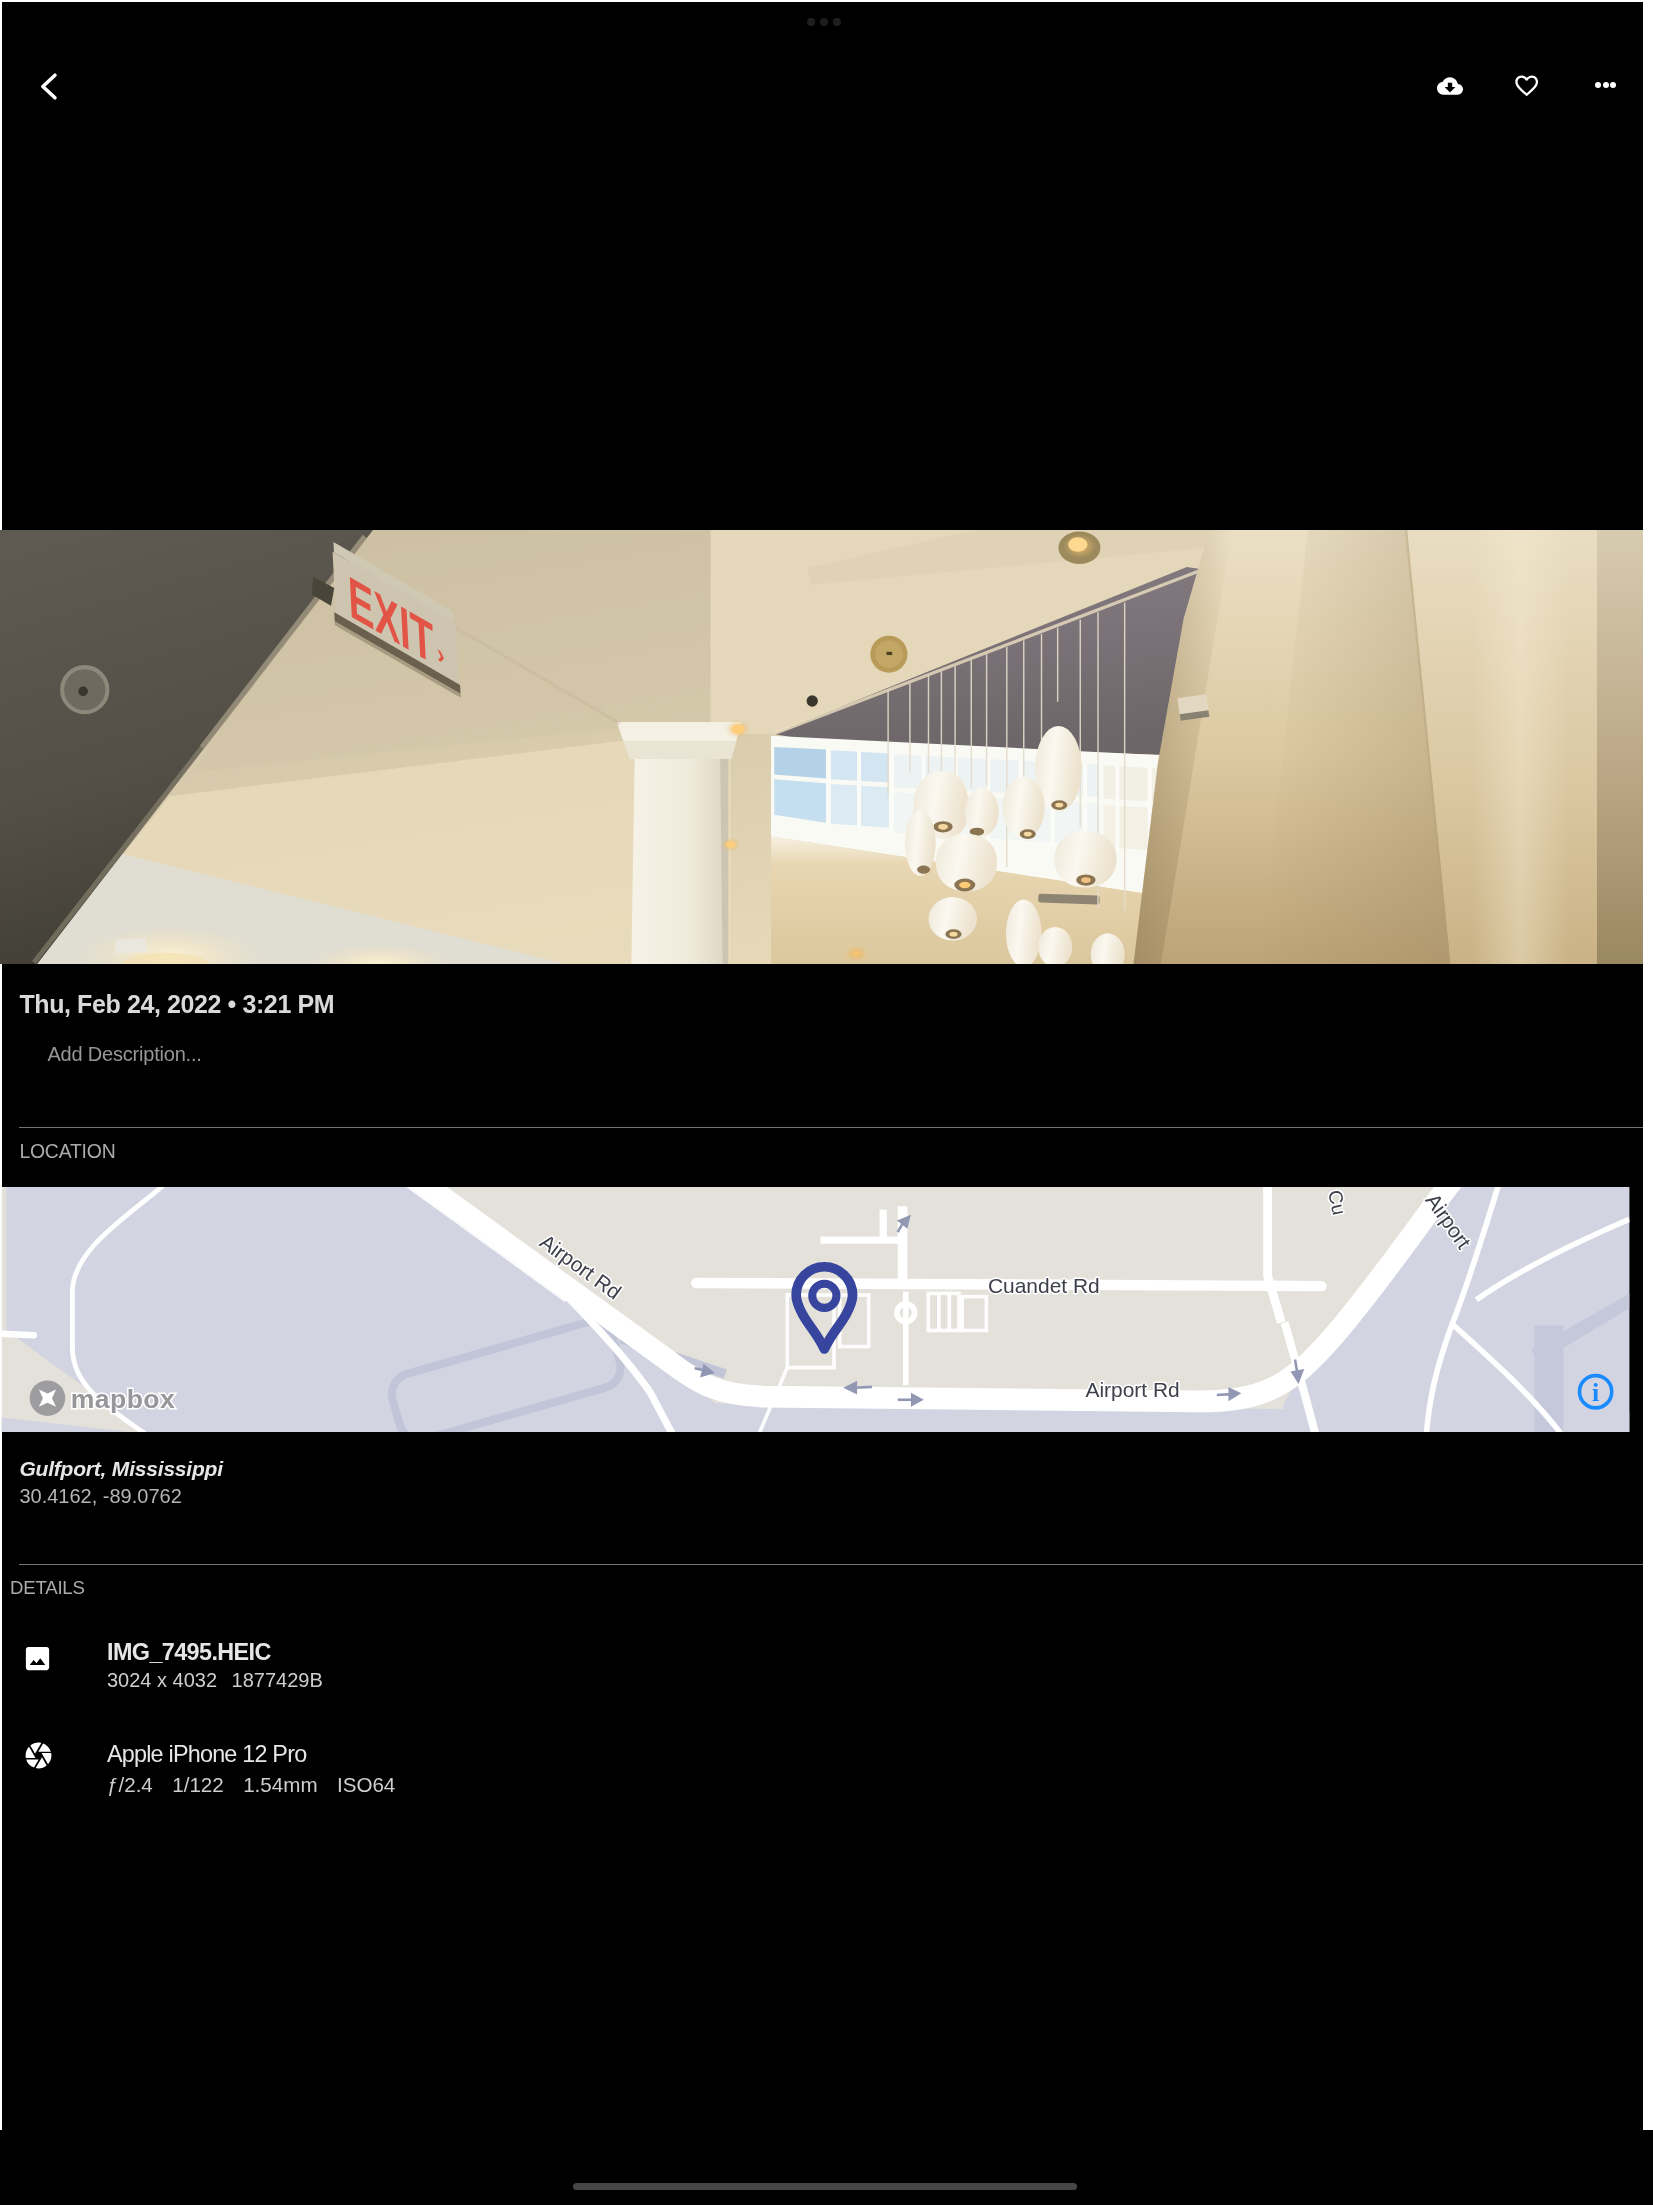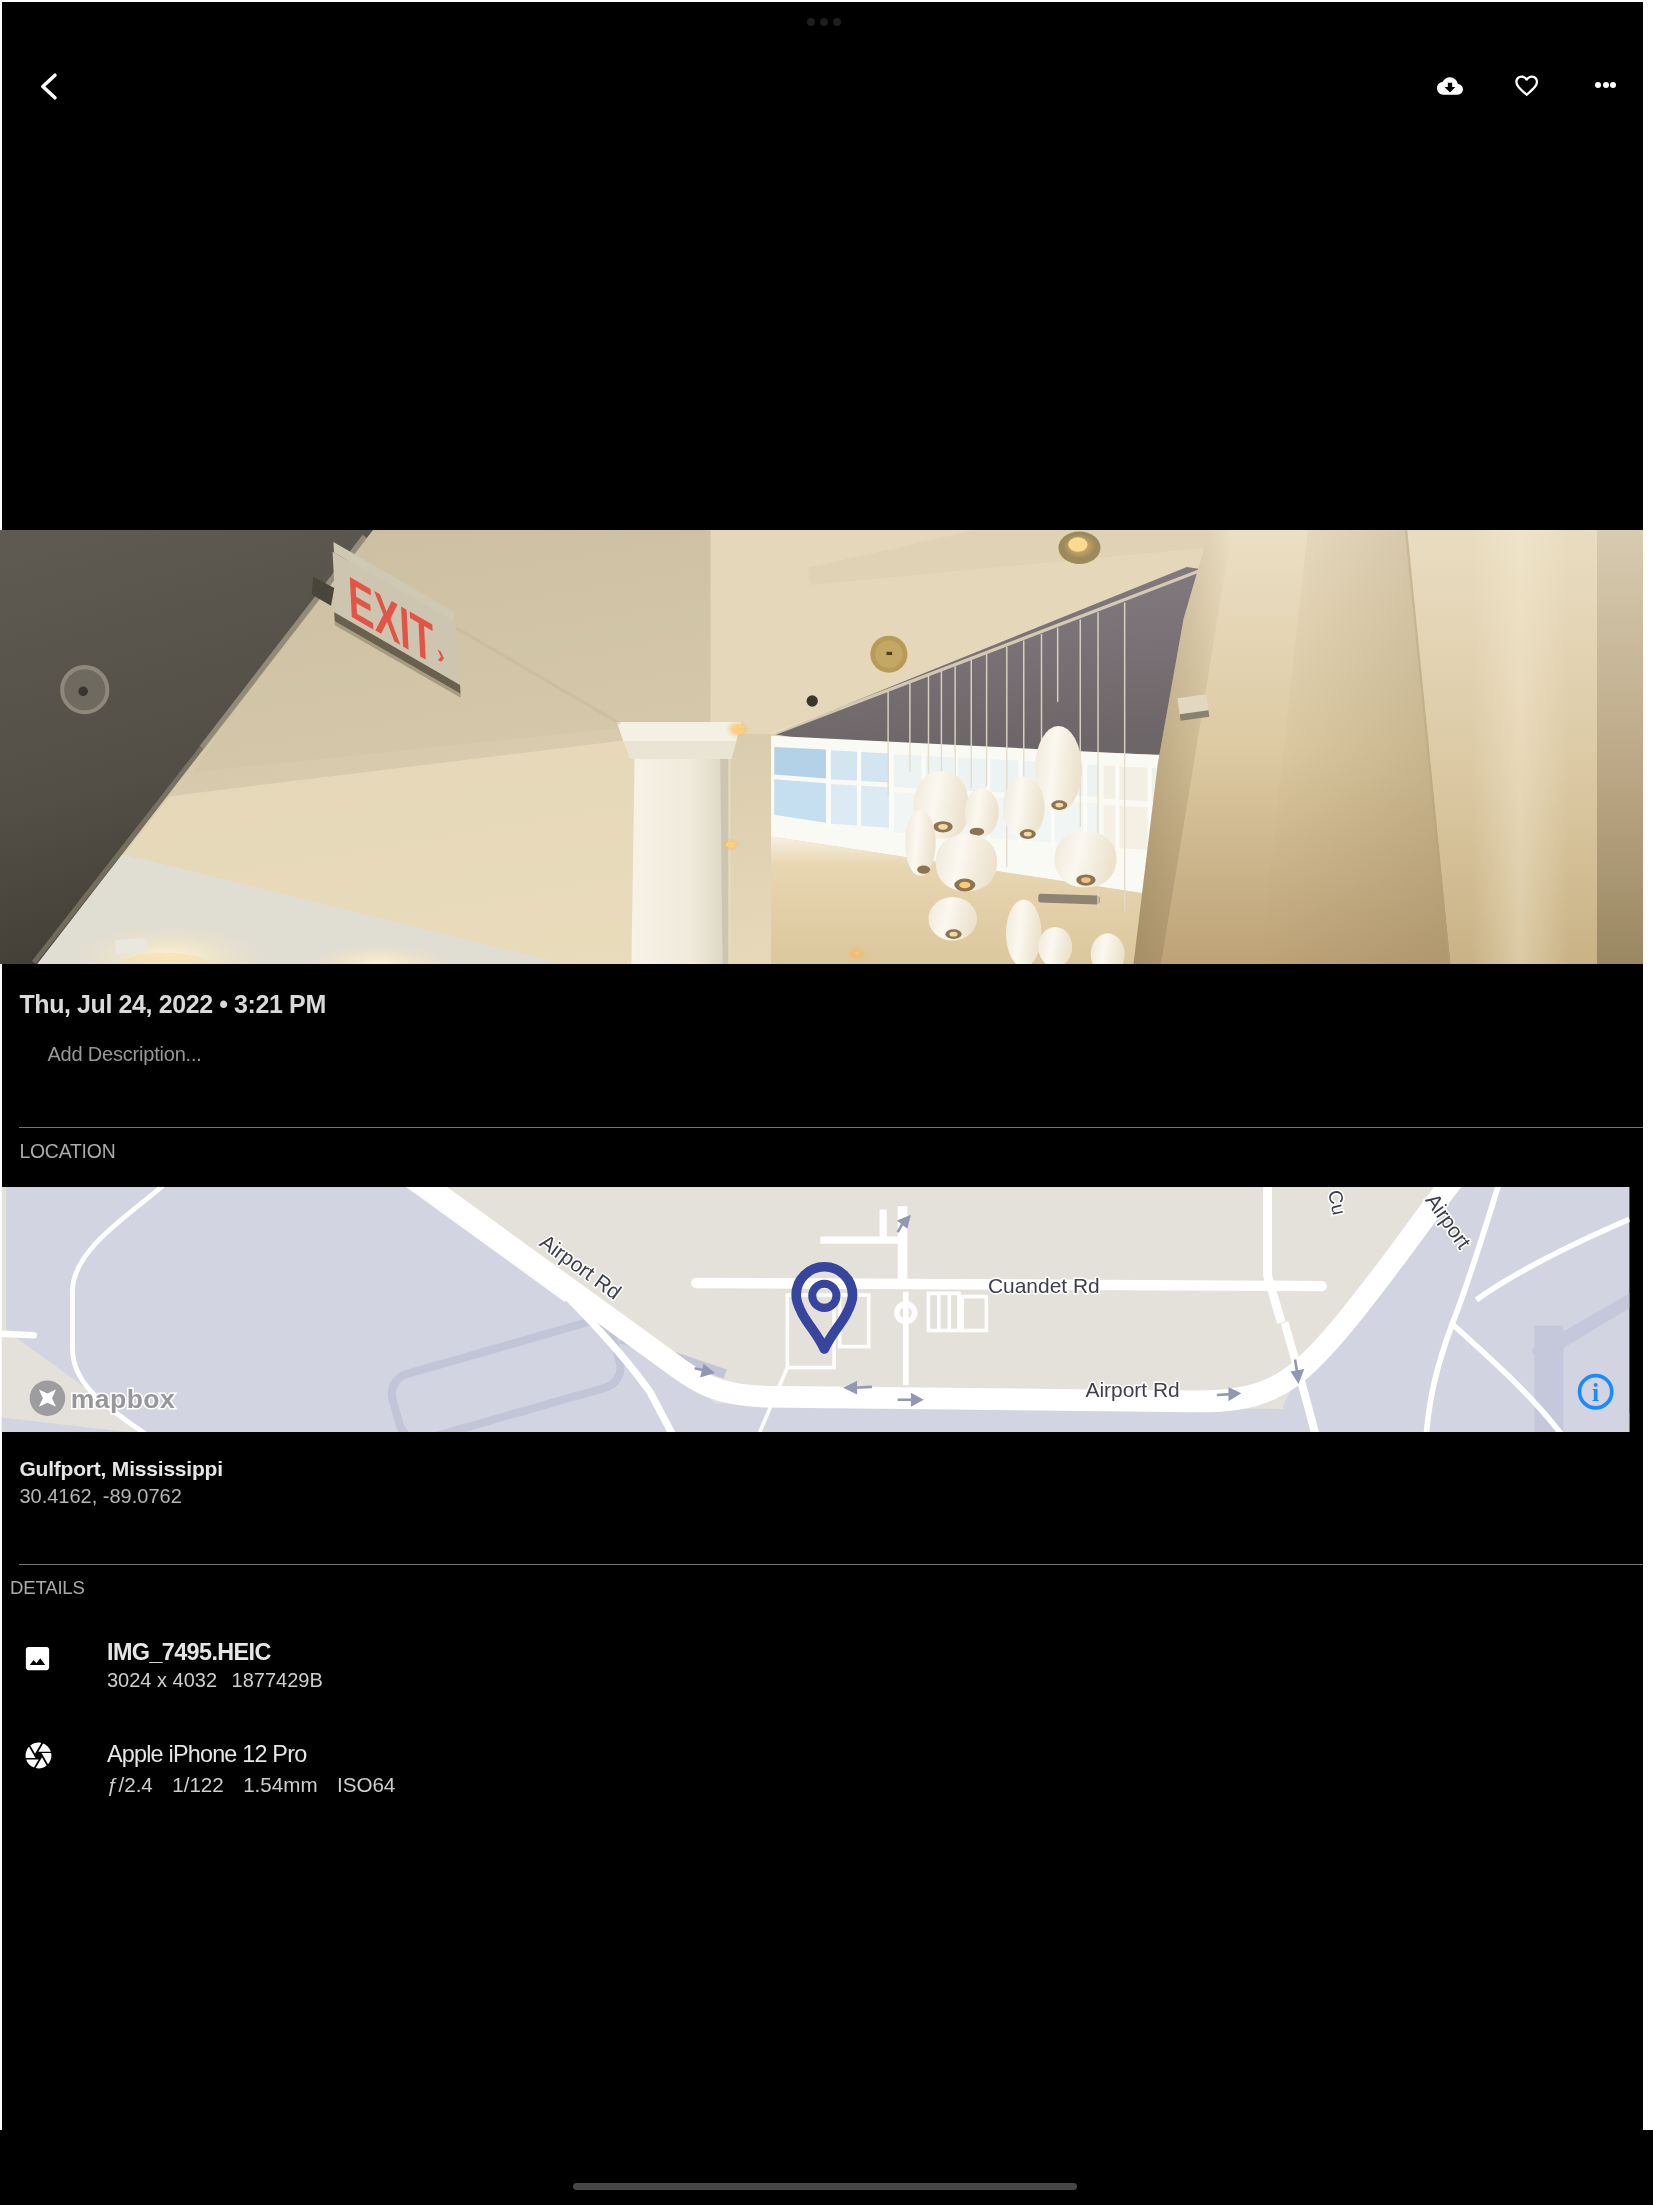--- a/index.html
+++ b/index.html
@@ -264,21 +264,21 @@
     <rect x="-2" y="13" width="176" height="76" fill="#cdc5b0"></rect>
     <rect x="-4" y="89" width="180" height="11" fill="#69614d"></rect>
     <rect x="-4" y="100" width="180" height="5" fill="#8a8069" opacity="0.6"></rect>
     <text x="18" y="82" font-family="Liberation Sans,sans-serif" font-weight="bold" font-size="72" fill="#e25546" textLength="122" lengthAdjust="spacingAndGlyphs">EXIT</text>
     <text x="144" y="76" font-family="Liberation Sans,sans-serif" font-weight="bold" font-size="34" fill="#e25546">›</text>
   </g>
 
   <polygon points="388,58 414,72 410,94 386,80" fill="#4a4539"></polygon>
 </svg>
 
-<div class="abs" style="left:19.4px;top:990px;font-size:25px;font-weight:bold;color:#d9d9d9;letter-spacing:-0.4px;">Thu, Jul 24, 2022 • 3:21 PM</div>
+<div class="abs" style="left:19.4px;top:990px;font-size:25px;font-weight:bold;color:#d9d9d9;letter-spacing:-0.4px;">Thu, Feb 24, 2022 • 3:21 PM</div>
 
 <div class="abs" style="left:19.4px;top:1043px;font-size:20px;color:#979797;letter-spacing:-0.2px;margin-left:28px;">Add Description...</div>
 
 <div class="abs" style="left:19.4px;top:1127px;width:1624px;height:0.8px;background:#747474;"></div>
 
 <div class="abs" style="left:19.4px;top:1140px;font-size:19.4px;color:#ababab;letter-spacing:-0.2px;">LOCATION</div>
 
 <svg class="abs" style="left:0;top:1187px;" width="1631" height="245" viewBox="0 0 2020 304">
   <defs>
     <clipPath id="mapclip">
@@ -379,21 +379,21 @@
     <text x="86" y="274" font-size="33" font-weight="bold" fill="#97979b" stroke="#ffffff" stroke-width="4" paint-order="stroke" letter-spacing="0.5">mapbox</text>
   </g>
 
   <g>
     <circle cx="1978" cy="254" r="20" fill="none" stroke="#1a8bff" stroke-width="4.5"></circle>
     <text x="1978" y="266" font-family="Liberation Serif,serif" font-size="32" font-weight="bold" fill="#1a8bff" text-anchor="middle">i</text>
   </g>
   </g>
 </svg>
 
-<div class="abs" style="left:19.4px;top:1457px;font-size:21px;font-weight:bold;color:#e6e6e6;letter-spacing:-0.2px;">Gulfport, Mississippi</div>
+<div class="abs" style="left:19.4px;top:1457px;font-size:21px;font-weight:bold;color:#e6e6e6;letter-spacing:-0.2px;font-style:italic;">Gulfport, Mississippi</div>
 
 <div class="abs" style="left:19.4px;top:1485px;font-size:20px;color:#b5b5b5;">30.4162, -89.0762</div>
 
 <div class="abs" style="left:19.4px;top:1564px;width:1624px;height:0.8px;background:#747474;"></div>
 
 <div class="abs" style="left:10px;top:1577px;font-size:18.6px;color:#ababab;letter-spacing:-0.2px;">DETAILS</div>
 
 <svg class="abs" style="left:22px;top:1643px;" width="31" height="31" viewBox="0 0 24 24">
   <path fill="#fff" fill-rule="evenodd" d="M19 3H5c-1.1 0-2 .9-2 2v14c0 1.1.9 2 2 2h14c1.1 0 2-.9 2-2V5c0-1.1-.9-2-2-2zm-4.86 8.86l3.86 5.14H6l3-3.86 2.14 2.59 3-3.87z"></path>
 </svg>

